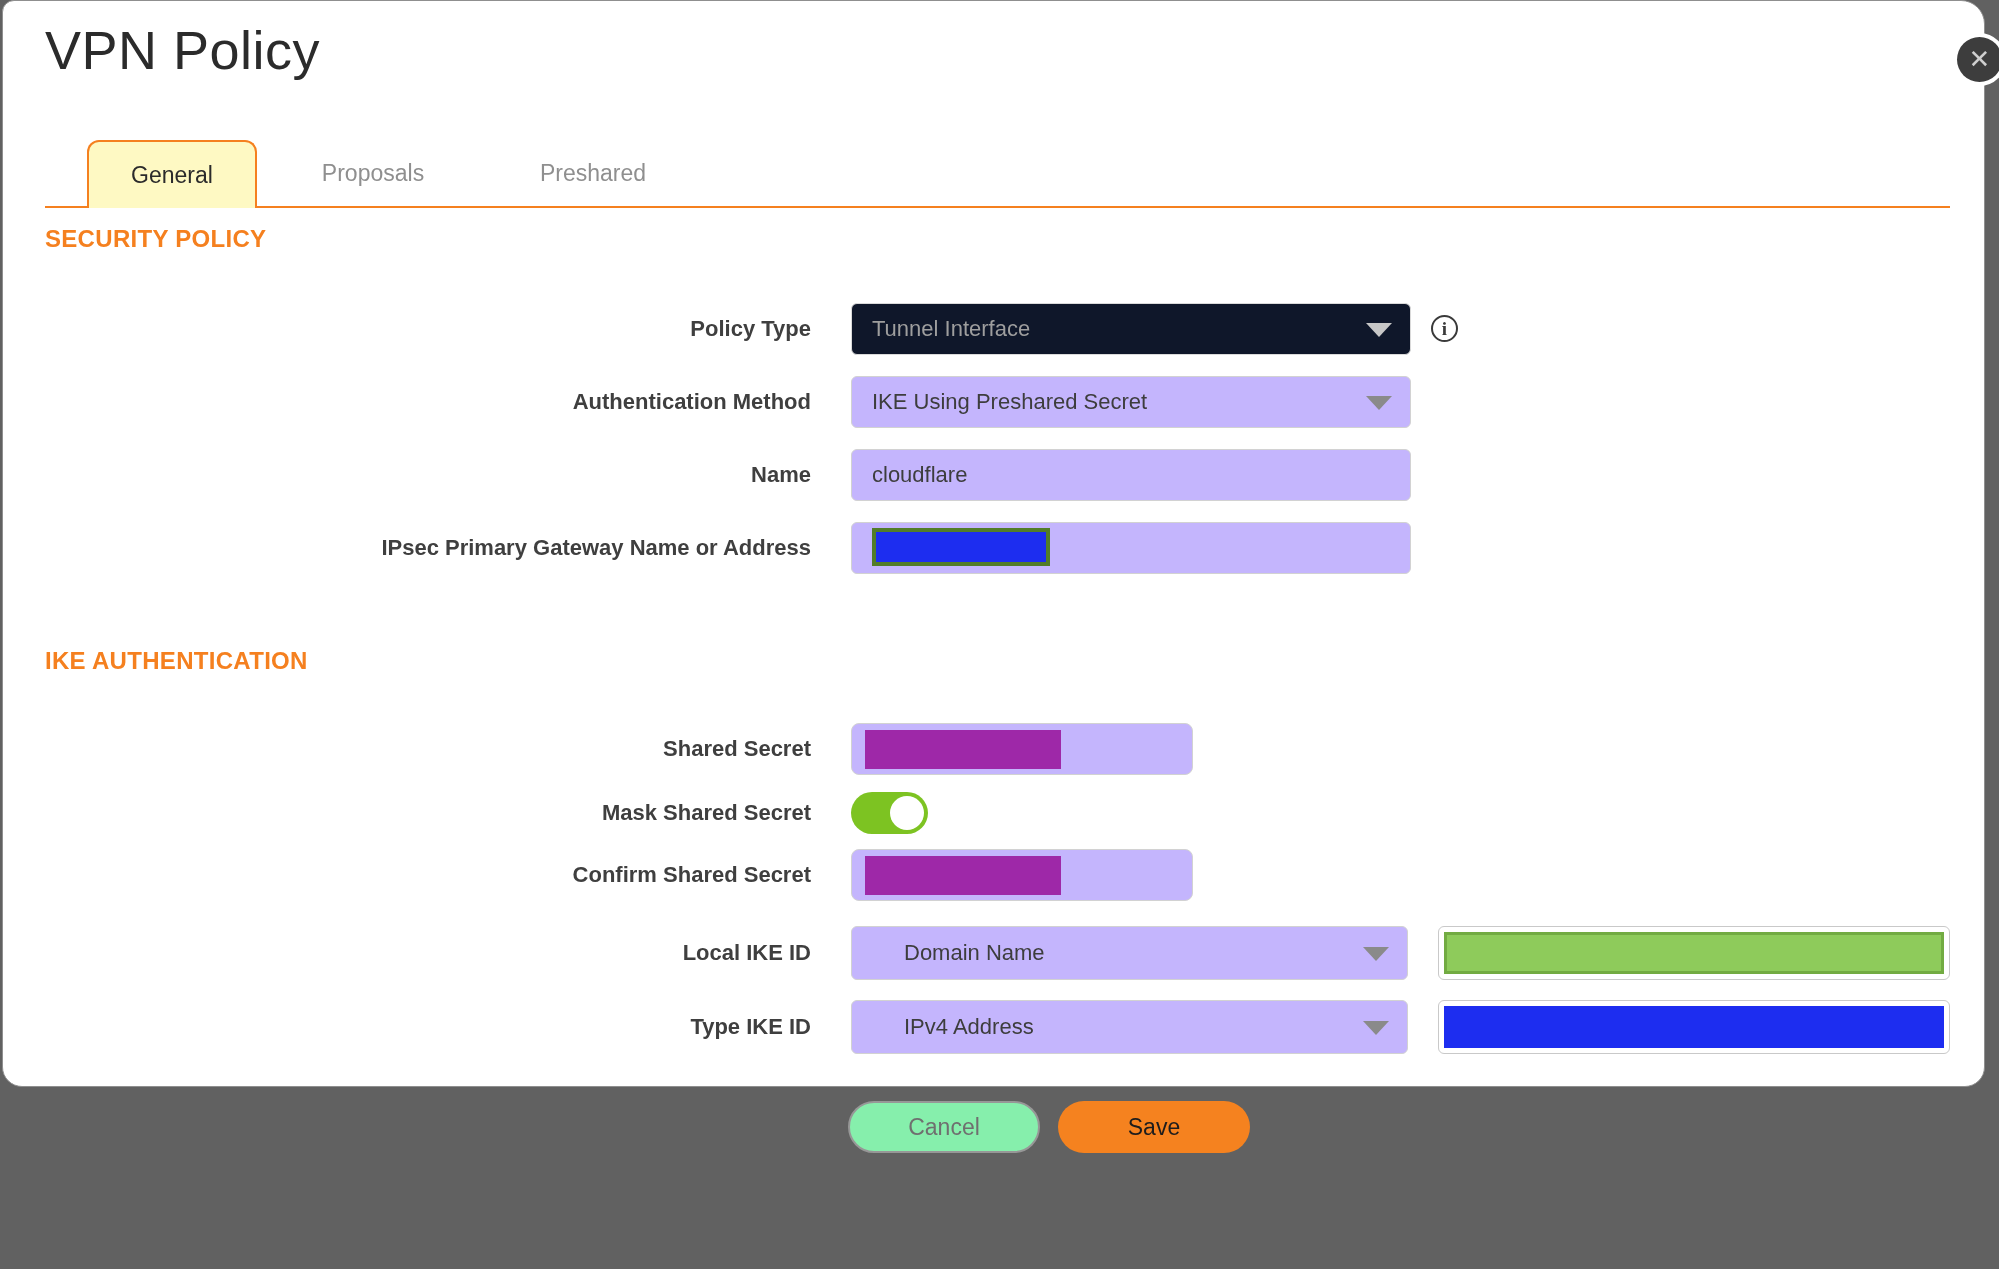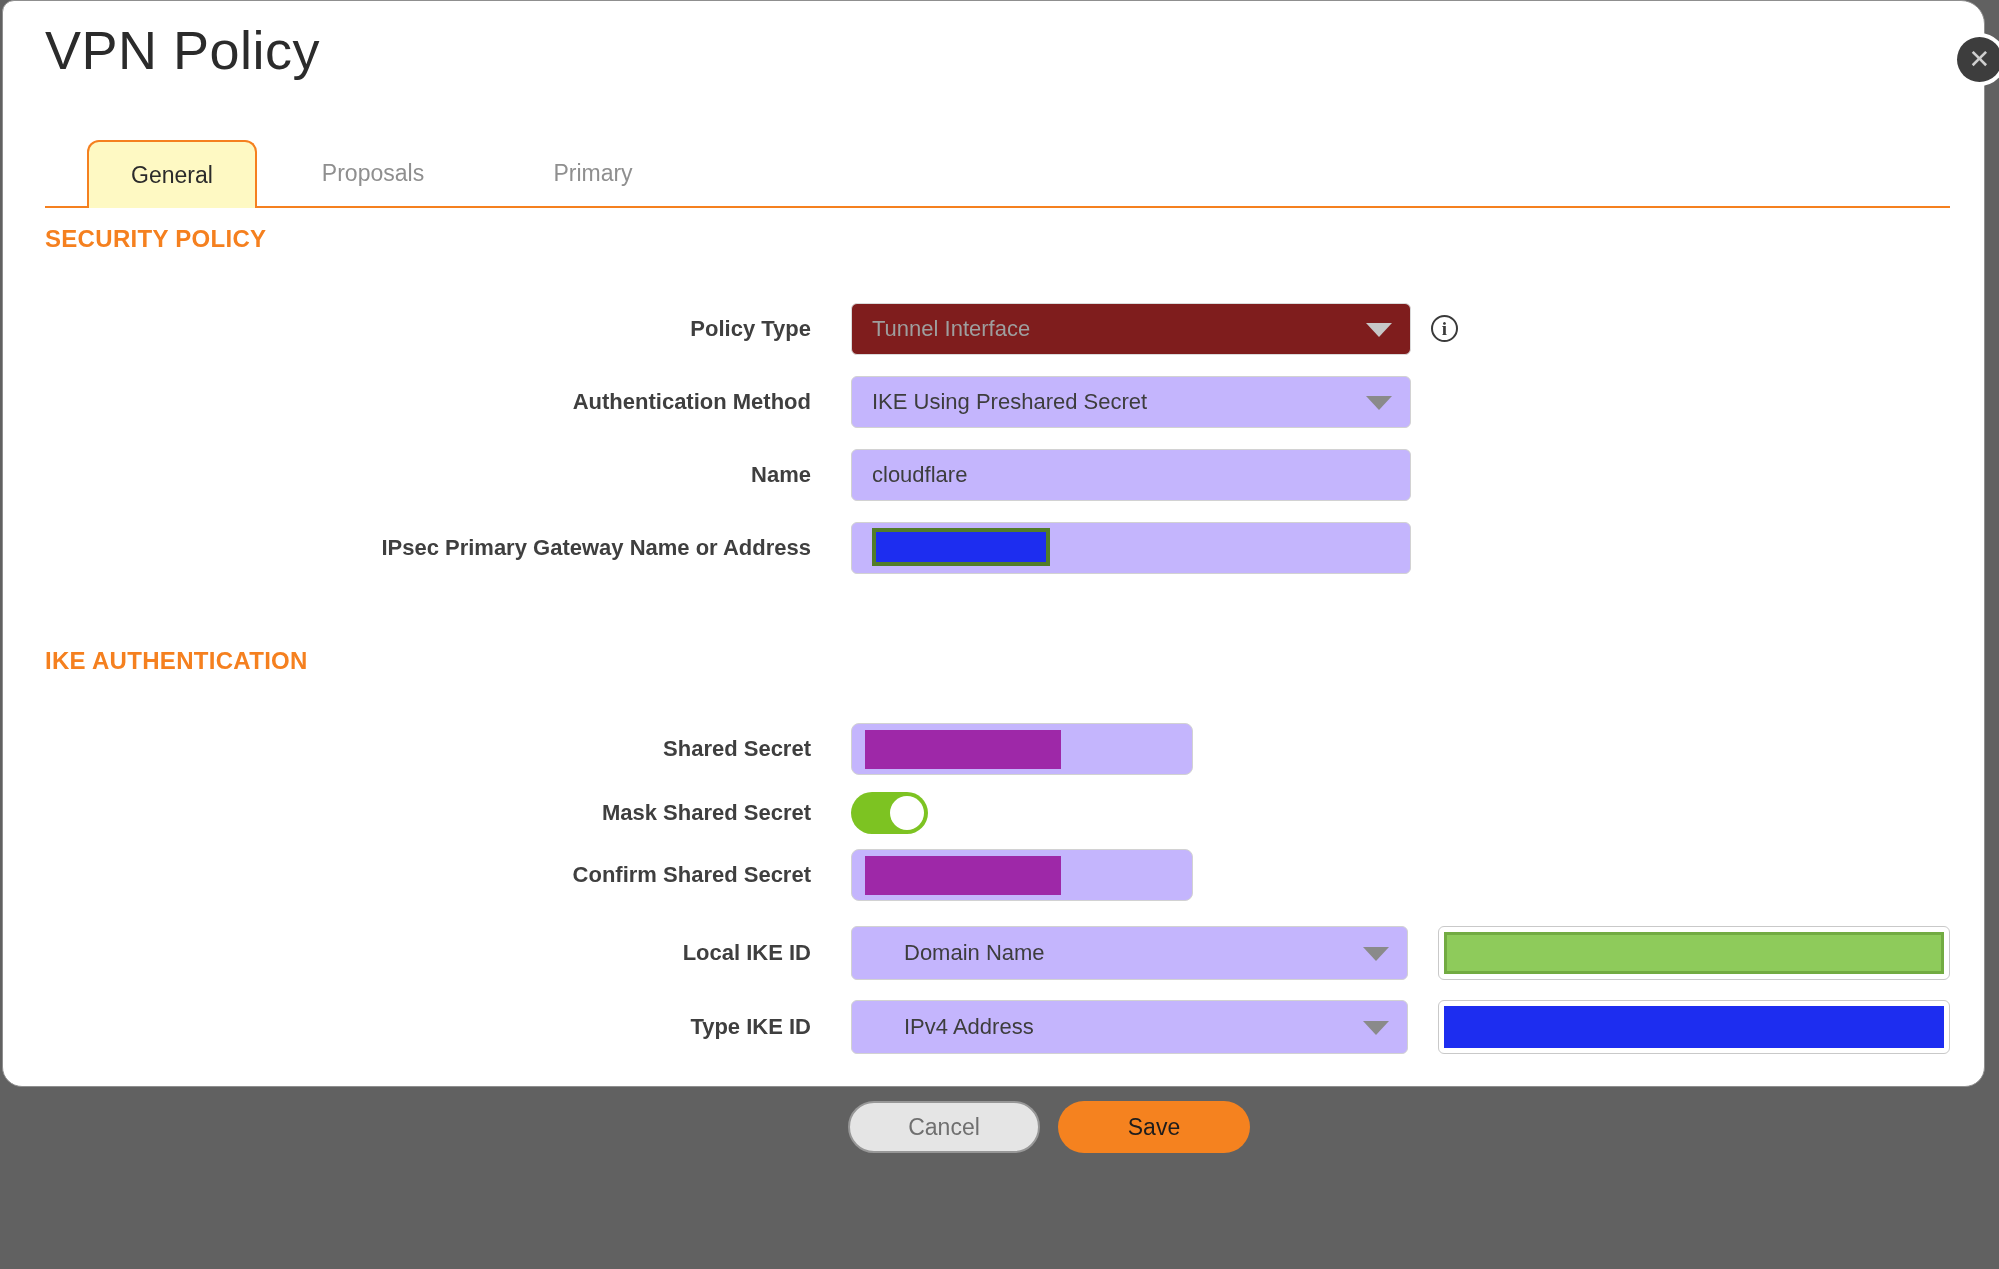--- a/index.html
+++ b/index.html
@@ -51,21 +51,21 @@
     display:flex;align-items:center;justify-content:flex-end;
     font-size:22px;font-weight:700;color:var(--label-color);
   }
   .control{
     position:absolute;left:848px;top:0;height:52px;width:560px;box-sizing:border-box;
     background:#c4b5fd;border:1px solid #d2d2d2;border-radius:6px;
     display:flex;align-items:center;
   }
   .control .value{font-size:22px;color:#3d3d3d;padding-left:20px;white-space:nowrap;}
   .select{cursor:pointer;}
-  .select.disabled{background:#7f1d1d;border-color:#dadada;cursor:default;}
+  .select.disabled{background:#0f172a;border-color:#dadada;cursor:default;}
   .select.disabled .value{color:#9e9e9e;}
   .caret{
     position:absolute;right:18px;top:50%;margin-top:-6px;width:0;height:0;
     border-left:13px solid transparent;border-right:13px solid transparent;
     border-top:14px solid #8a8a8a;
   }
   .caret-disabled{border-top-color:#c7c7c7;}
   .info{
     position:absolute;left:1428px;top:50%;margin-top:-14px;width:27px;height:27px;box-sizing:border-box;
     border:2px solid #3a3a3a;border-radius:50%;
@@ -94,39 +94,39 @@
     background:#fff;border:1px solid #c9c9c9;border-radius:6px;padding:5px;
   }
   .value-box .fill{width:100%;height:100%;box-sizing:border-box;}
   .fill-green{background:var(--green-fill);border:3px solid var(--green-border);}
   .fill-blue{background:var(--blue-redact);}
   
   .btn{
     position:absolute;top:0;height:52px;border-radius:26px;box-sizing:border-box;
     display:flex;align-items:center;justify-content:center;font-size:23px;cursor:pointer;
   }
-  .btn-cancel{left:845px;width:192px;background:#e5e5e5;border:2px solid #979797;color:#6f6f6f;}
+  .btn-cancel{left:845px;width:192px;background:#86efac;border:2px solid #979797;color:#6f6f6f;}
   .btn-save{left:1055px;width:192px;background:var(--save-orange);border:none;color:#1d1d1d;}
 </style>
 </head>
 <body>
 
 <div class="card">
 
   <div class="dialog-title">VPN Policy</div>
 
   <div class="tab-underline"></div>
   <div class="tab-active">
     <span>General</span>
   </div>
   <div class="tab-inactive tab-proposals">
     <span>Proposals</span>
   </div>
   <div class="tab-inactive tab-advanced">
-    <span>Primary</span>
+    <span>Preshared</span>
   </div>
 
   <div class="section-heading" style="top:224px">SECURITY POLICY</div>
 
   <div class="row" style="top:302px">
     <label class="flabel">Policy Type</label>
     <div class="control select disabled">
       <span class="value">Tunnel Interface</span>
       <span class="caret caret-disabled"></span>
     </div>

